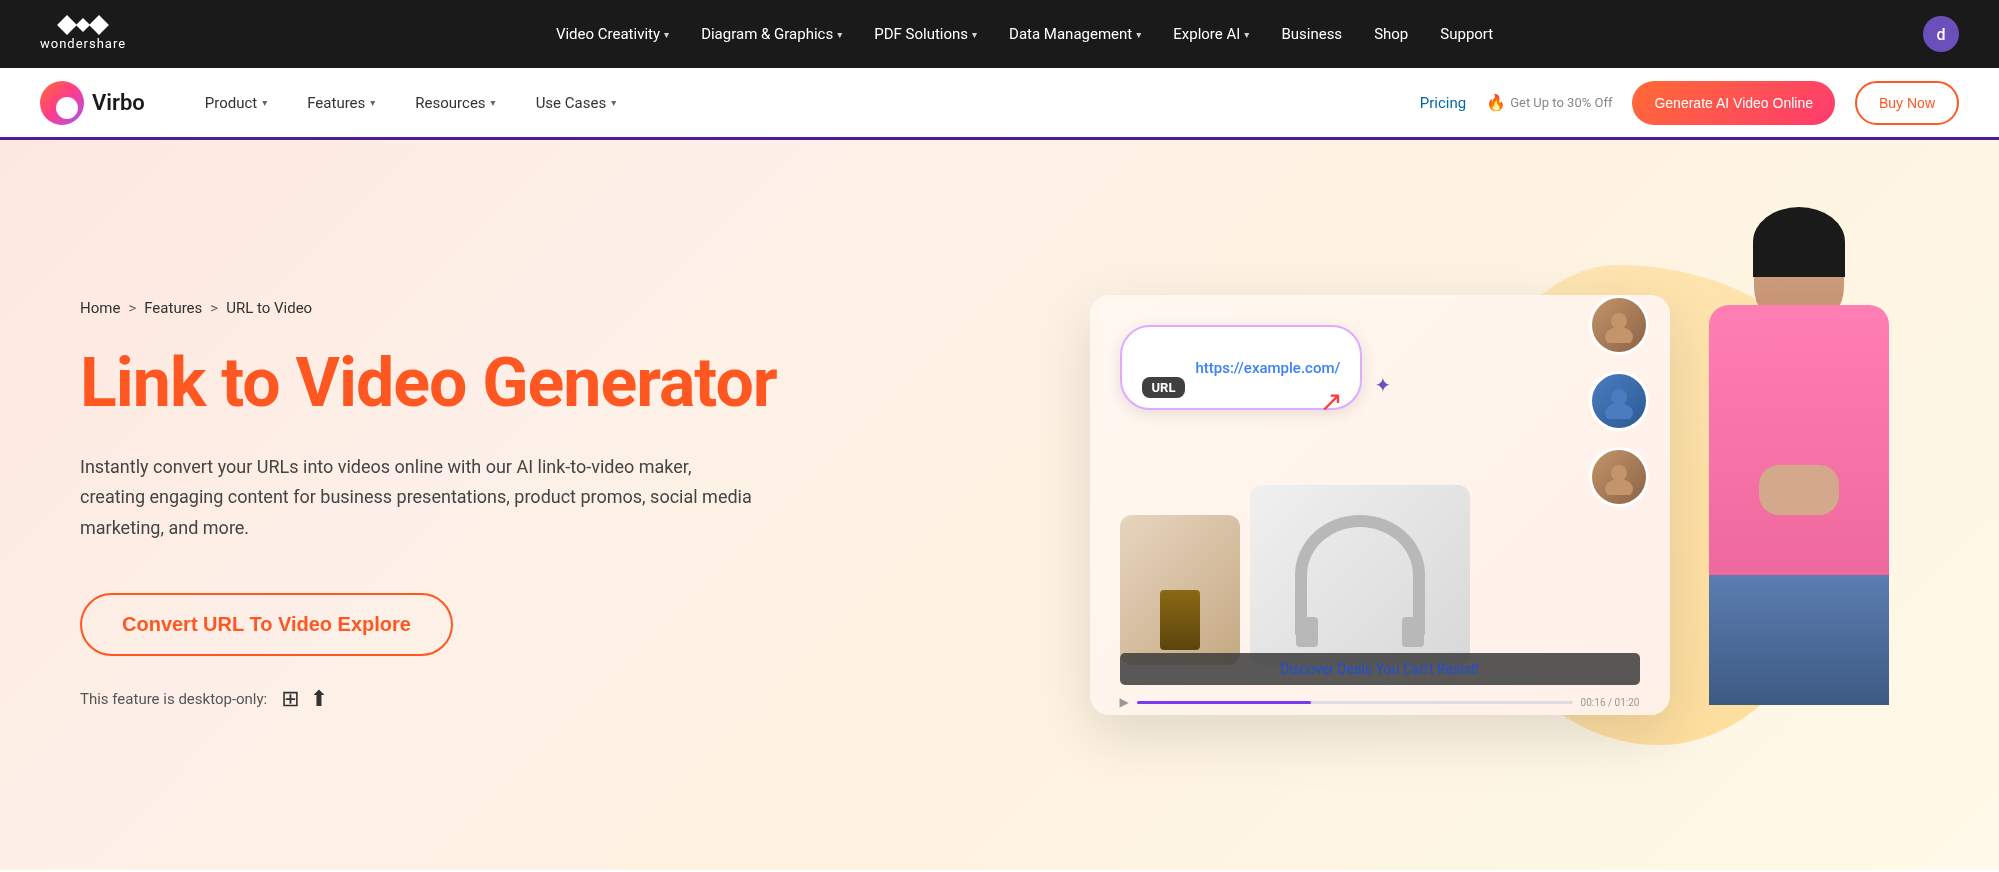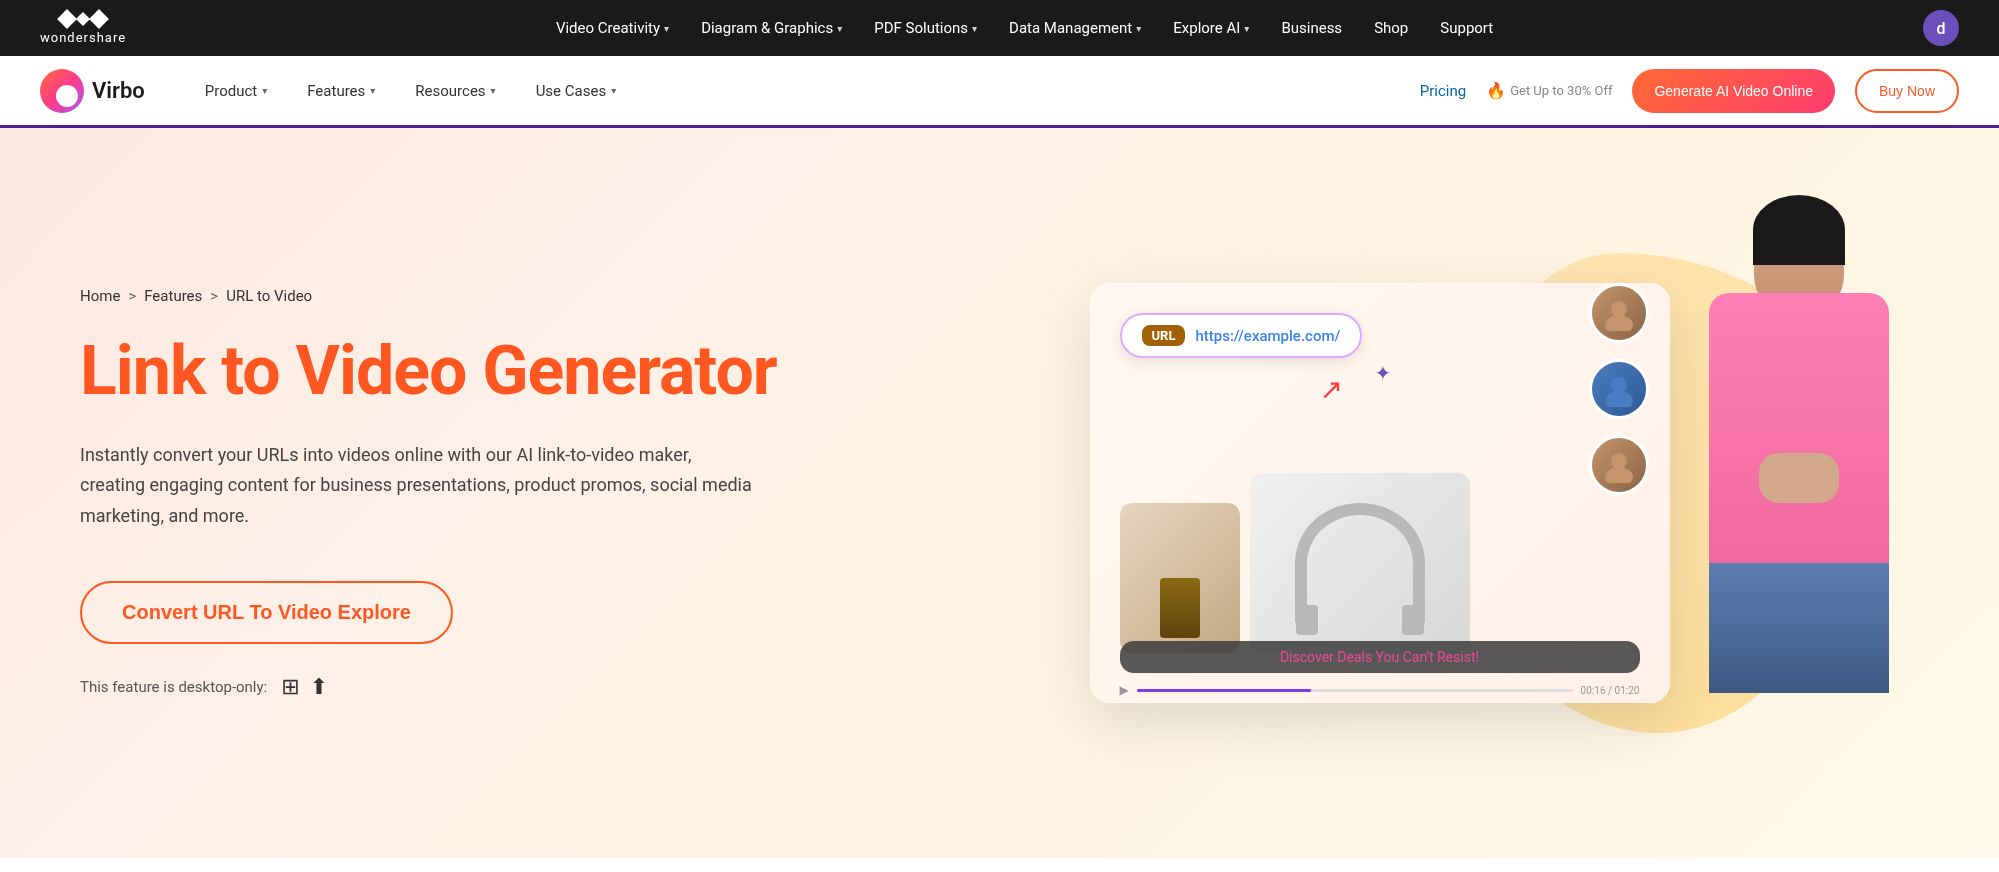--- a/index.html
+++ b/index.html
@@ -1,21 +1,21 @@
 <!DOCTYPE html>
 <html><head>
   <meta charset="utf-8">
   <style>
     * { margin: 0; padding: 0; box-sizing: border-box; }
     body { font-family: -apple-system, BlinkMacSystemFont, 'Segoe UI', Roboto, sans-serif; width: 1999px; overflow-x: hidden; }
 
     
     .top-nav {
       background: #1a1a1a;
-      height: 56px;
+      height: 68px;
       display: flex;
       align-items: center;
       padding: 0 40px;
       justify-content: space-between;
     }
     .top-nav-logo {
       display: flex;
       flex-direction: column;
       align-items: center;
       color: white;
@@ -271,26 +271,27 @@
       border: 2px solid #e0aaff;
       border-radius: 30px;
       padding: 10px 20px;
       display: flex;
       align-items: center;
       gap: 10px;
       box-shadow: 0 4px 15px rgba(0,0,0,0.1);
       z-index: 10;
     }
     .url-tag {
-      background: #a16207;
+      background: #404040;
       color: white;
       border-radius: 8px;
       padding: 3px 10px;
       font-size: 13px;
       font-weight: 700;
+      margin-top: 40px;
     }
     .url-text {
       font-size: 15px;
       color: #3b82f6;
       font-weight: 500;
     }
     
     .cursor-arrow {
       position: absolute;
       top: 90px;
@@ -365,22 +366,22 @@
     }
     .headphone-shape::before { left: -11px; }
     .headphone-shape::after { right: -11px; }
     
     .deals-banner {
       position: absolute;
       bottom: 30px;
       left: 30px;
       right: 30px;
       background: rgba(60,60,60,0.85);
-      color: #ec4899;
-      border-radius: 14px;
+      color: #1d4ed8;
+      border-radius: 5px;
       padding: 8px 24px;
       font-size: 14px;
       text-align: center;
       z-index: 10;
     }
     
     .progress-bar-area {
       position: absolute;
       bottom: 6px;
       left: 30px;

